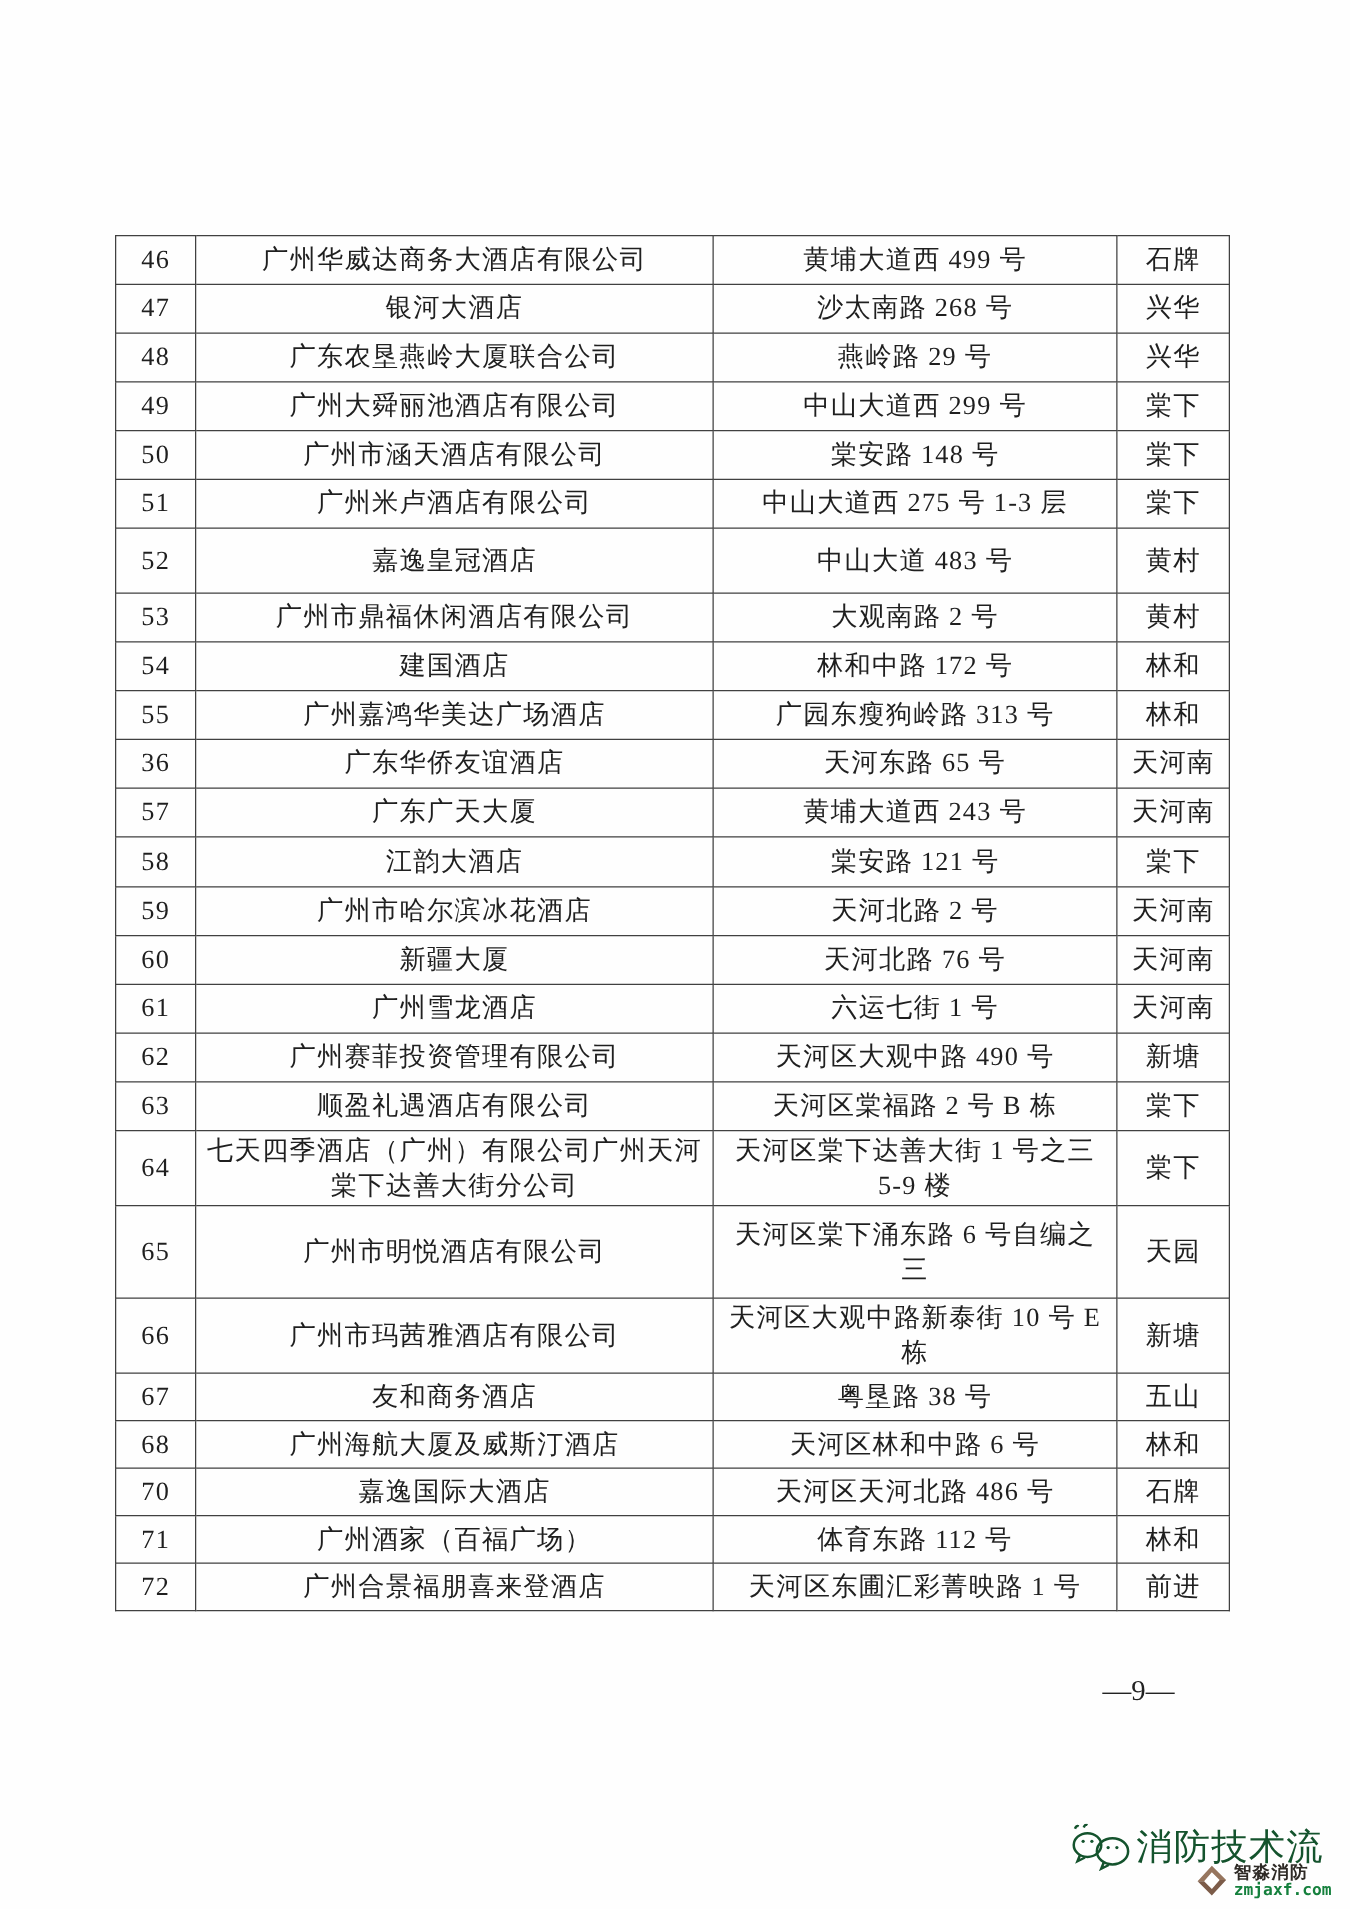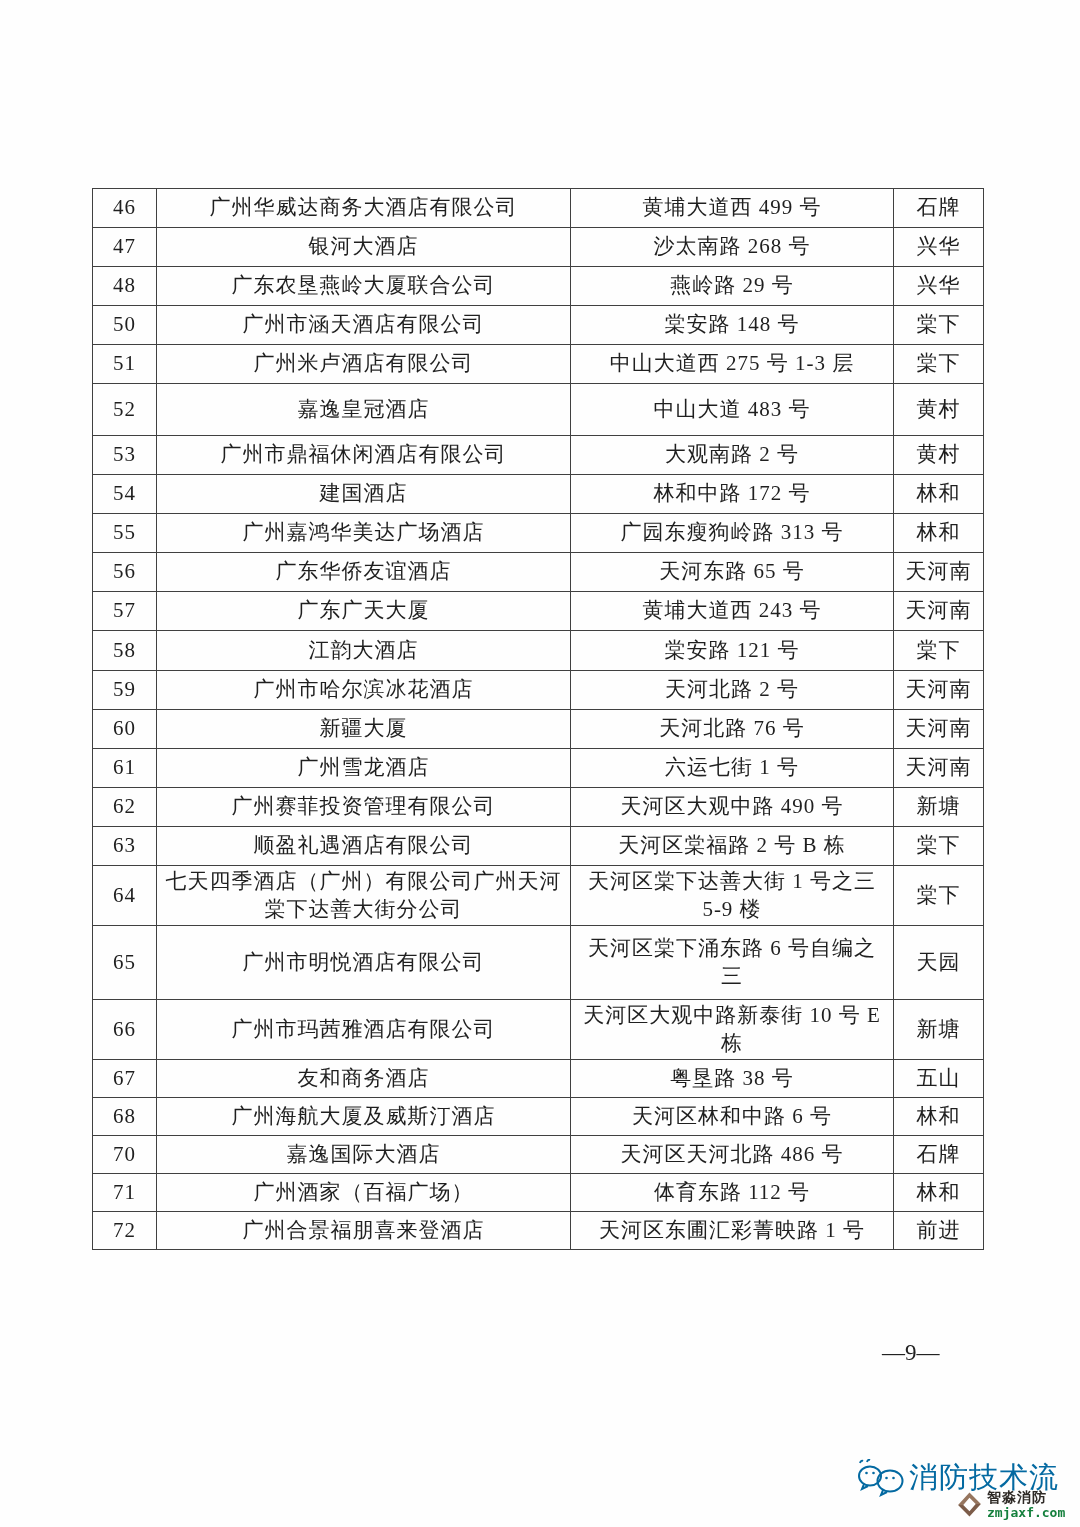--- a/index.html
+++ b/index.html
@@ -78,20 +78,26 @@
           <td class="col-address">沙太南路 268 号</td>
           <td class="col-district">兴华</td>
         </tr>
         <tr style="height: 39px;">
           <td class="col-no">48</td>
           <td class="col-name">广东农垦燕岭大厦联合公司</td>
           <td class="col-address">燕岭路 29 号</td>
           <td class="col-district">兴华</td>
         </tr>
         <tr style="height: 39px;">
+          <td class="col-no">49</td>
+          <td class="col-name">广州大舜丽池酒店有限公司</td>
+          <td class="col-address">中山大道西 299 号</td>
+          <td class="col-district">棠下</td>
+        </tr>
+        <tr style="height: 39px;">
           <td class="col-no">50</td>
           <td class="col-name">广州市涵天酒店有限公司</td>
           <td class="col-address">棠安路 148 号</td>
           <td class="col-district">棠下</td>
         </tr>
         <tr style="height: 39px;">
           <td class="col-no">51</td>
           <td class="col-name">广州米卢酒店有限公司</td>
           <td class="col-address">中山大道西 275 号 1-3 层</td>
           <td class="col-district">棠下</td>
@@ -114,21 +120,21 @@
           <td class="col-address">林和中路 172 号</td>
           <td class="col-district">林和</td>
         </tr>
         <tr style="height: 39px;">
           <td class="col-no">55</td>
           <td class="col-name">广州嘉鸿华美达广场酒店</td>
           <td class="col-address">广园东瘦狗岭路 313 号</td>
           <td class="col-district">林和</td>
         </tr>
         <tr style="height: 39px;">
-          <td class="col-no">56</td>
+          <td class="col-no">36</td>
           <td class="col-name">广东华侨友谊酒店</td>
           <td class="col-address">天河东路 65 号</td>
           <td class="col-district">天河南</td>
         </tr>
         <tr style="height: 39px;">
           <td class="col-no">57</td>
           <td class="col-name">广东广天大厦</td>
           <td class="col-address">黄埔大道西 243 号</td>
           <td class="col-district">天河南</td>
         </tr>
@@ -214,21 +220,21 @@
           <td class="col-no">72</td>
           <td class="col-name">广州合景福朋喜来登酒店</td>
           <td class="col-address">天河区东圃汇彩菁映路 1 号</td>
           <td class="col-district">前进</td>
         </tr>
       </tbody>
   </table>
 
   <div class="page-number">—9—</div>
 
-  <div class="wm-brand" style="color: #0369a1;">
+  <div class="wm-brand" style="color: #14532d;">
     <span>
       <svg width="50" height="38" viewBox="0 0 50 38" fill="none" stroke="currentColor" stroke-width="2">
         <path d="M4 4 q1 -3 3 -2"></path>
         <path d="M11 3 q1 -3 3 -2"></path>
         <ellipse cx="14" cy="17" rx="11" ry="9.5"></ellipse>
         <path d="M8 25 l-2 5 l6 -3" stroke-width="2"></path>
         <circle cx="10.5" cy="14" r="1.3" fill="currentColor" stroke="none"></circle>
         <circle cx="17.5" cy="14" r="1.3" fill="currentColor" stroke="none"></circle>
         <ellipse cx="34" cy="22" rx="12.5" ry="10.5"></ellipse>
         <path d="M27 31 l-2 5 l6 -3" stroke-width="2"></path>

